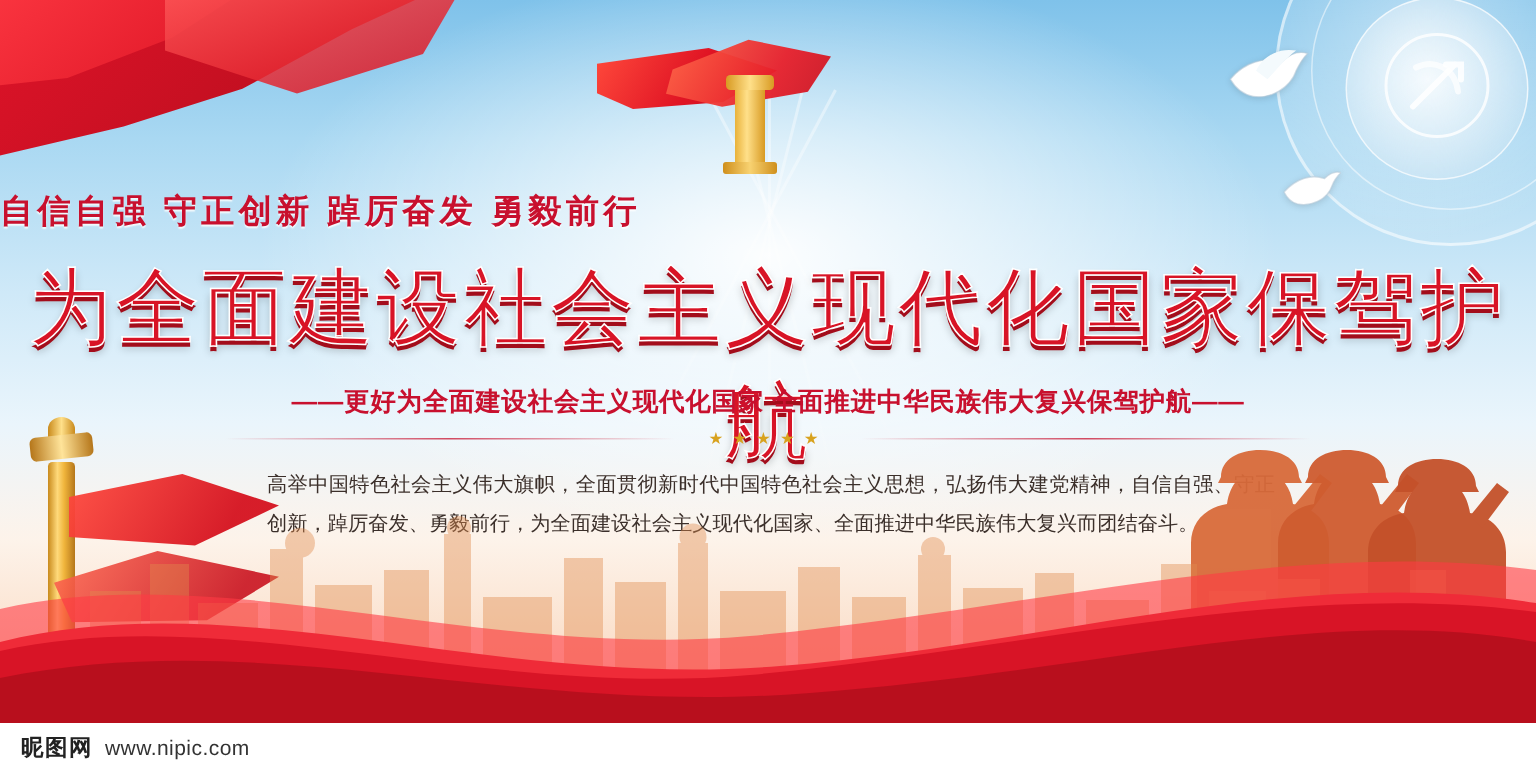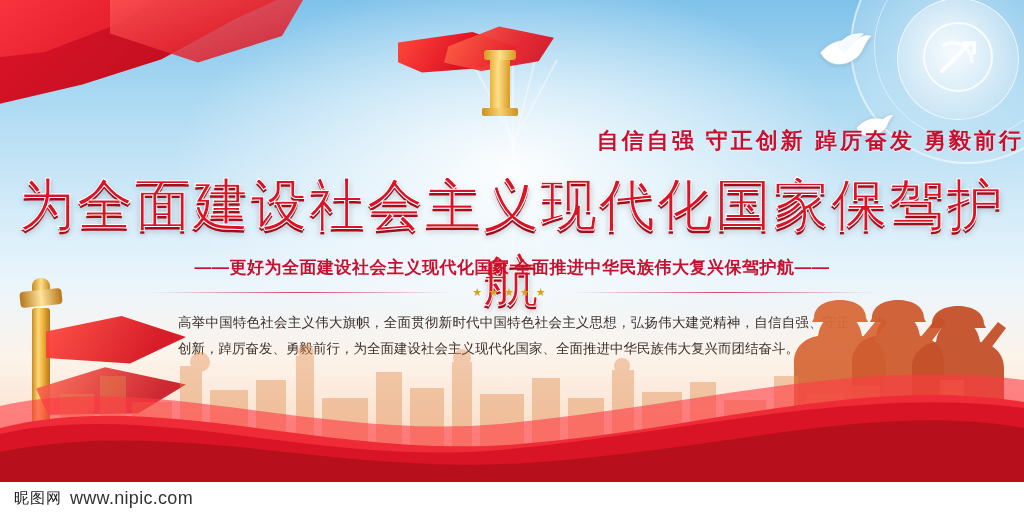--- a/index.html
+++ b/index.html
@@ -92,21 +92,21 @@
     background:linear-gradient(90deg,#cf8f1c,#f8d271,#cf8f1c);
   }
 
   
   .dove{position:absolute;filter:drop-shadow(0 1px 2px rgba(0,0,0,.12));}
   .dove1{right:150px;top:28px;width:58px;height:42px;}
   .dove2{right:130px;top:110px;width:40px;height:30px;}
 
   
   .subtitle-top{
-    position:absolute;left:0;right:0;top:126px;text-align:right;
+    position:absolute;left:0;right:0;top:126px;text-align:left;
     font-size:22px;font-weight:bold;letter-spacing:3px;color:#c8102e;
     text-shadow:0 1px 1px rgba(255,255,255,.85);
   }
   .main-title{
     position:absolute;left:0;right:0;top:168px;text-align:center;
     font-size:56px;font-weight:normal;letter-spacing:2px;
     color:#d81426;
     -webkit-text-stroke:1px #ffffff;
     text-shadow:0 3px 0 #a30d1b,0 4px 6px rgba(0,0,0,.25);
   }
@@ -160,23 +160,23 @@
 
   
   .footer{
     position:absolute;left:0;bottom:0;width:1024px;height:32px;
     background:#ffffff;display:flex;align-items:center;
   }
   .footer-left{
     display:flex;align-items:center;gap:8px;padding-left:14px;flex:1;
   }
   .logo-badge{
-    font-size:15px;font-weight:normal;color:#222;letter-spacing:1px;
-  }
-  .site-url{font-size:18px;color:#333;letter-spacing:.3px;}
+    font-size:15px;font-weight:bold;color:#222;letter-spacing:1px;
+  }
+  .site-url{font-size:14px;color:#333;letter-spacing:.3px;}
   .footer-right{
     height:32px;background:#c00d1e;color:#fff;display:flex;align-items:center;
     padding:0 14px;font-size:11.5px;letter-spacing:.2px;
   }
 </style>
 </head>
 <body>
 
 <div id="poster">
 

